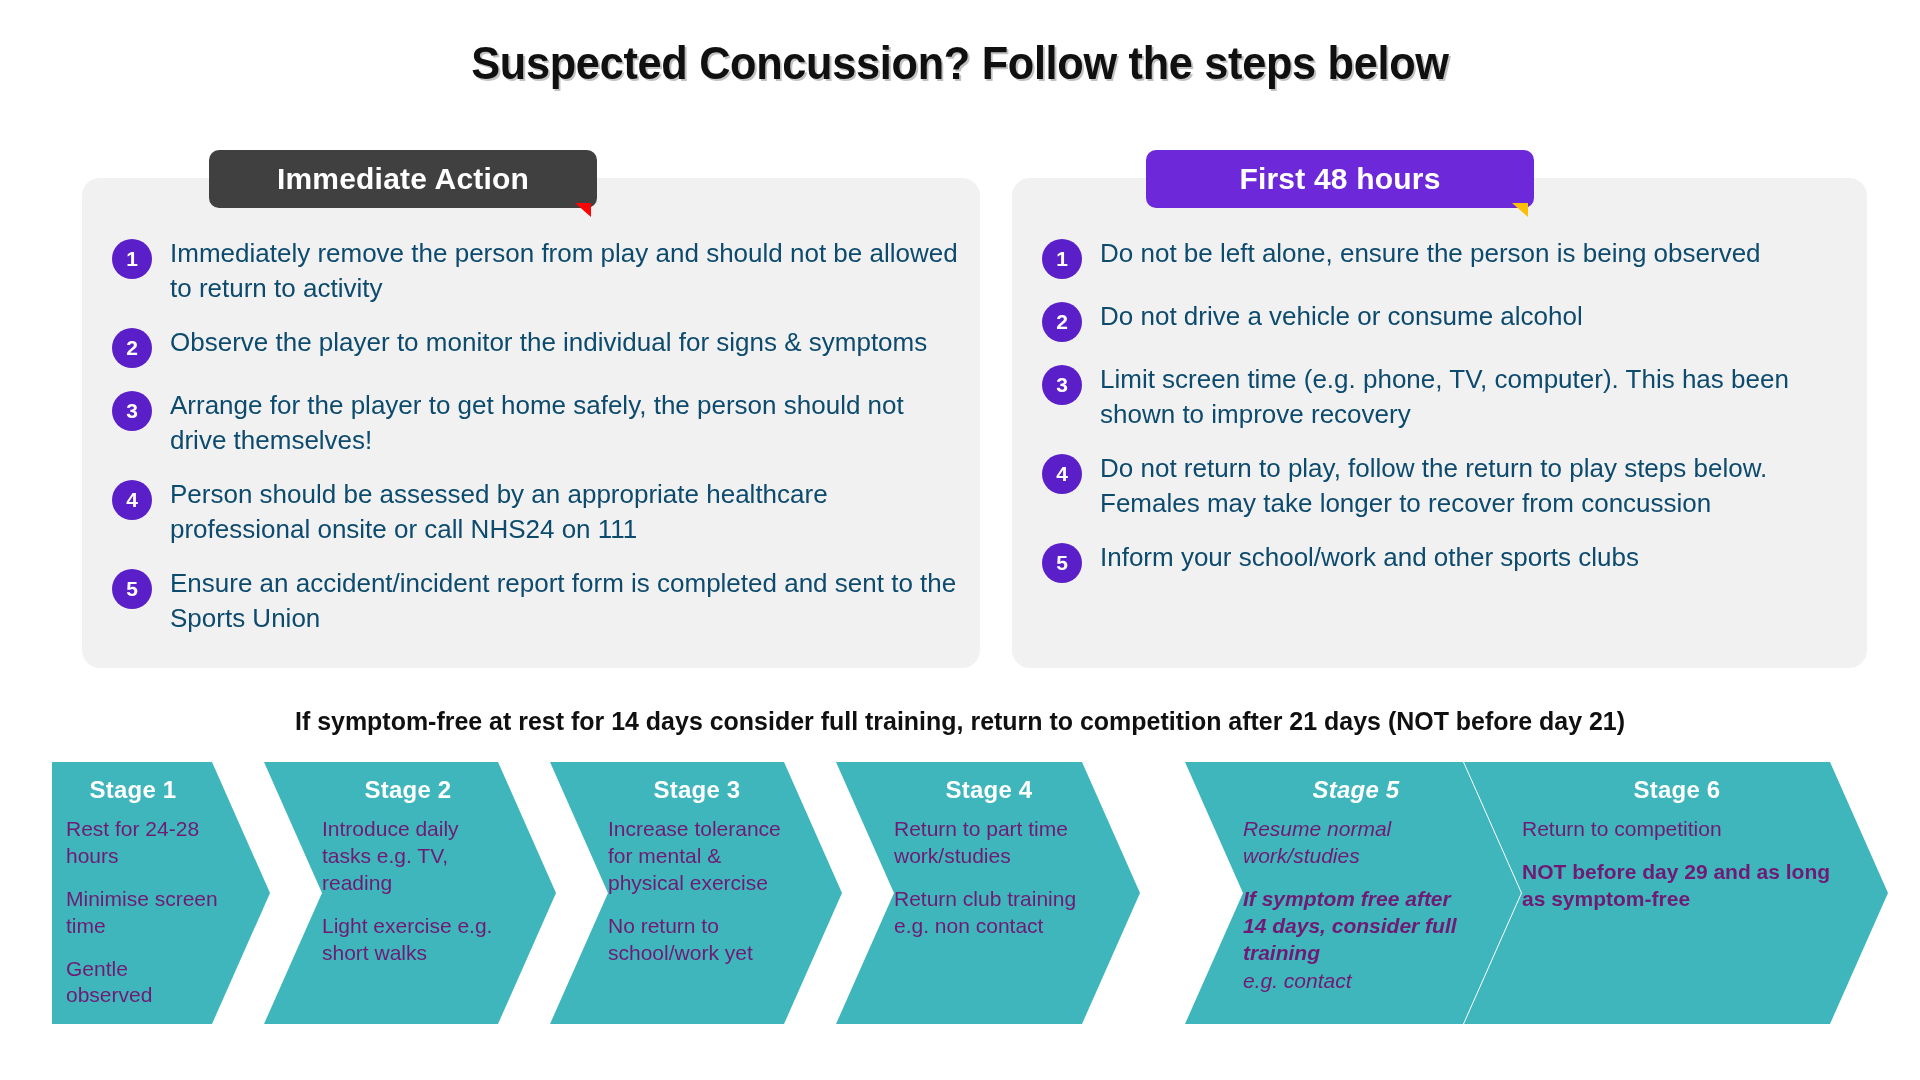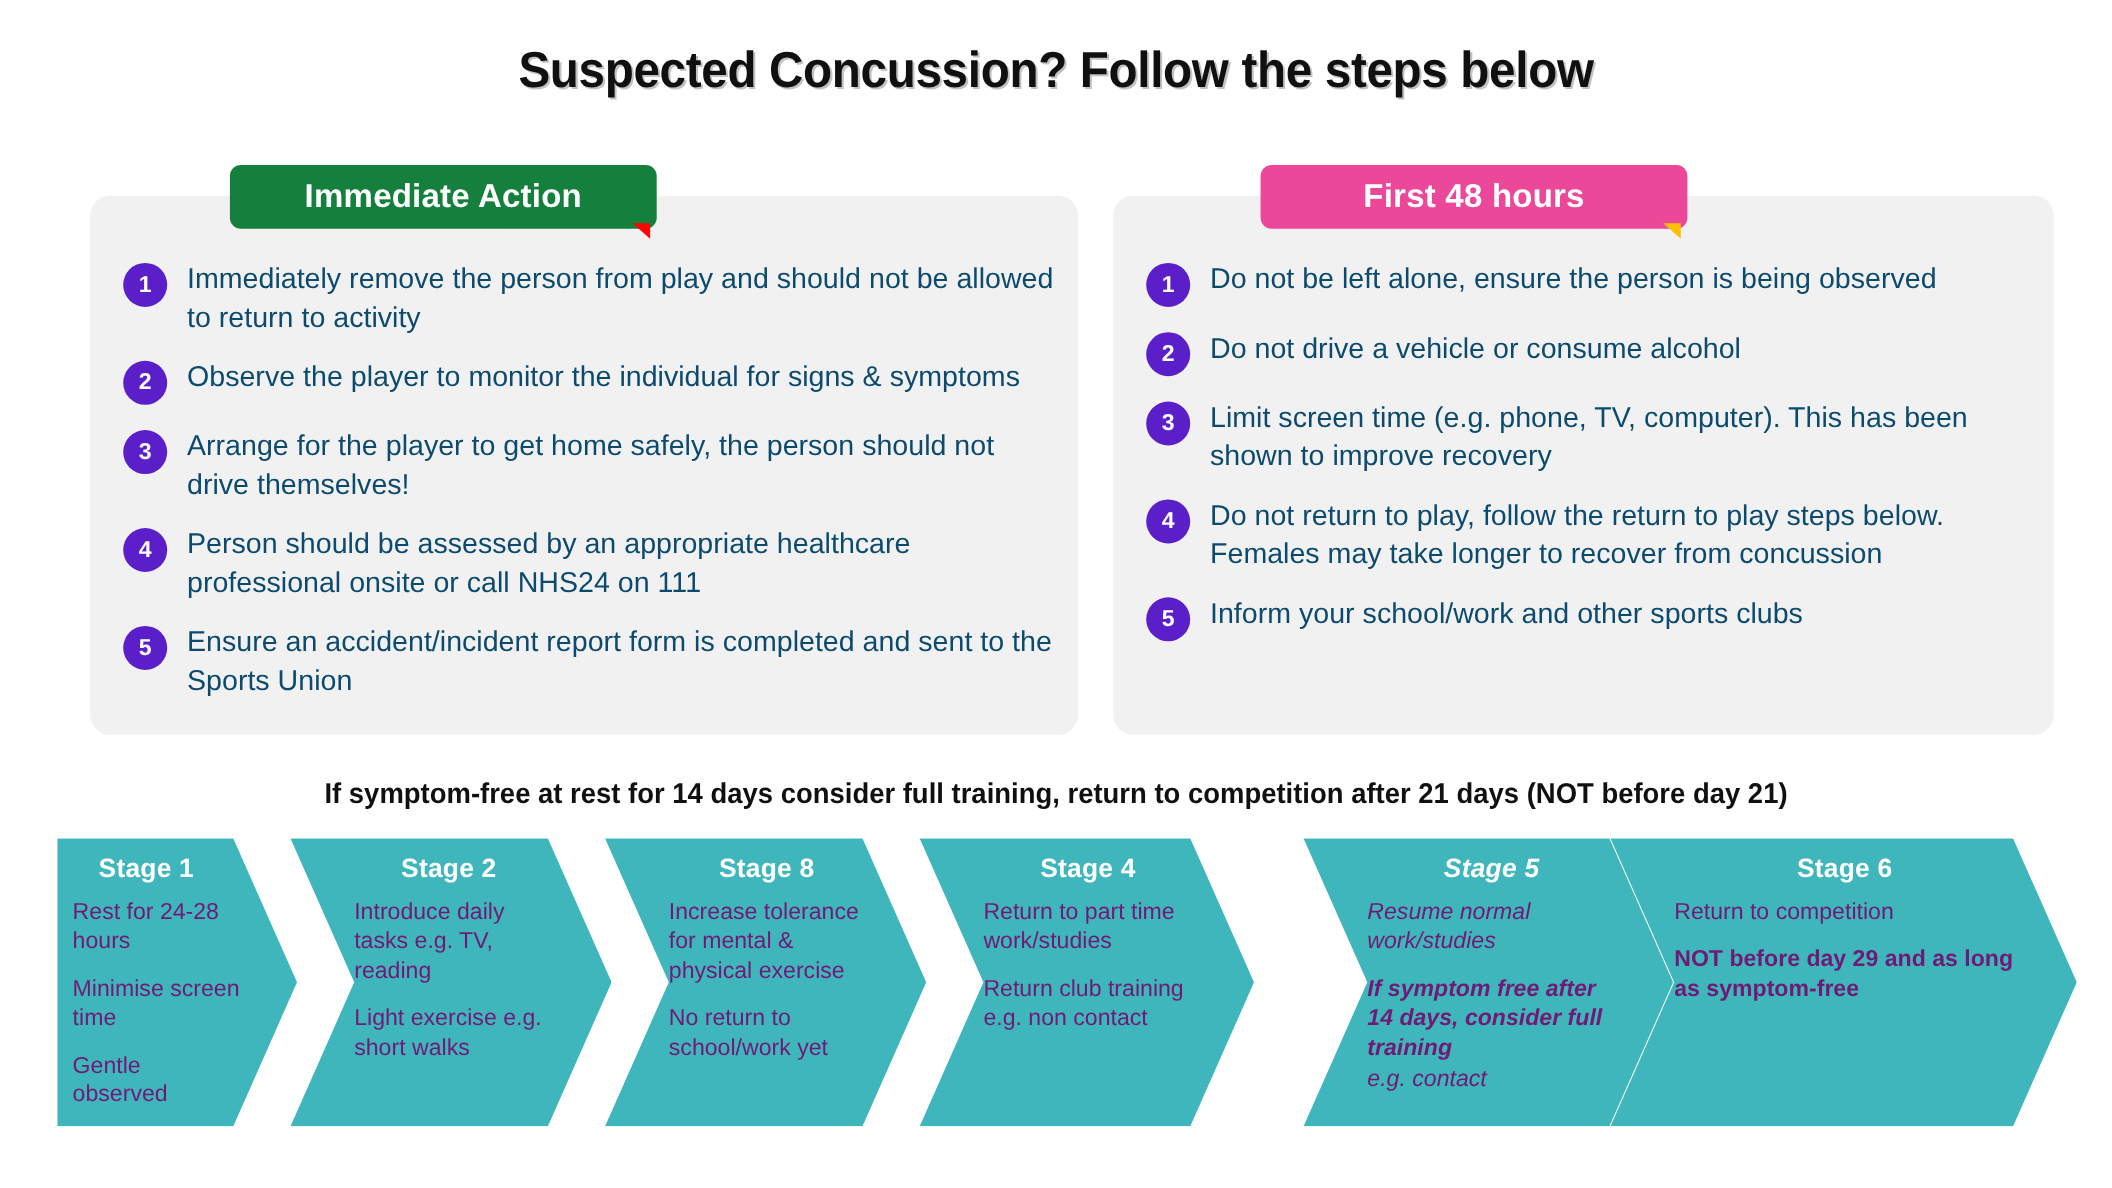--- a/index.html
+++ b/index.html
@@ -63,27 +63,27 @@
     position: absolute;
     right: 6px;
     bottom: -9px;
     width: 0; height: 0;
     border-left: 16px solid transparent;
     border-top: 14px solid currentColor;
   }
   #banner-immediate {
     left: 127px;
     width: 388px;
-    background: #15803d;
+    background: #404040;
     color: #FB0606;
   }
   #banner-first48 {
     left: 134px;
     width: 388px;
-    background: #ec4899;
+    background: #6d28d9;
     color: #FCBF06;
   }
   .card-banner span { color: #ffffff; }
 
   .card-list {
     position: absolute;
     left: 30px;
     top: 58px;
     right: 22px;
   }
@@ -260,21 +260,21 @@
 
     <div class="stage" id="stage-2">
       <div class="stage-title">Stage 2</div>
       <div class="stage-body">
         <div class="stage-para">Introduce daily tasks e.g. TV, reading</div>
         <div class="stage-para">Light exercise e.g. short walks</div>
       </div>
     </div>
 
     <div class="stage" id="stage-3">
-      <div class="stage-title">Stage 8</div>
+      <div class="stage-title">Stage 3</div>
       <div class="stage-body">
         <div class="stage-para">Increase tolerance for mental &amp; physical exercise</div>
         <div class="stage-para">No return to school/work yet</div>
       </div>
     </div>
 
     <div class="stage" id="stage-4">
       <div class="stage-title">Stage 4</div>
       <div class="stage-body">
         <div class="stage-para">Return to part time work/studies</div>

